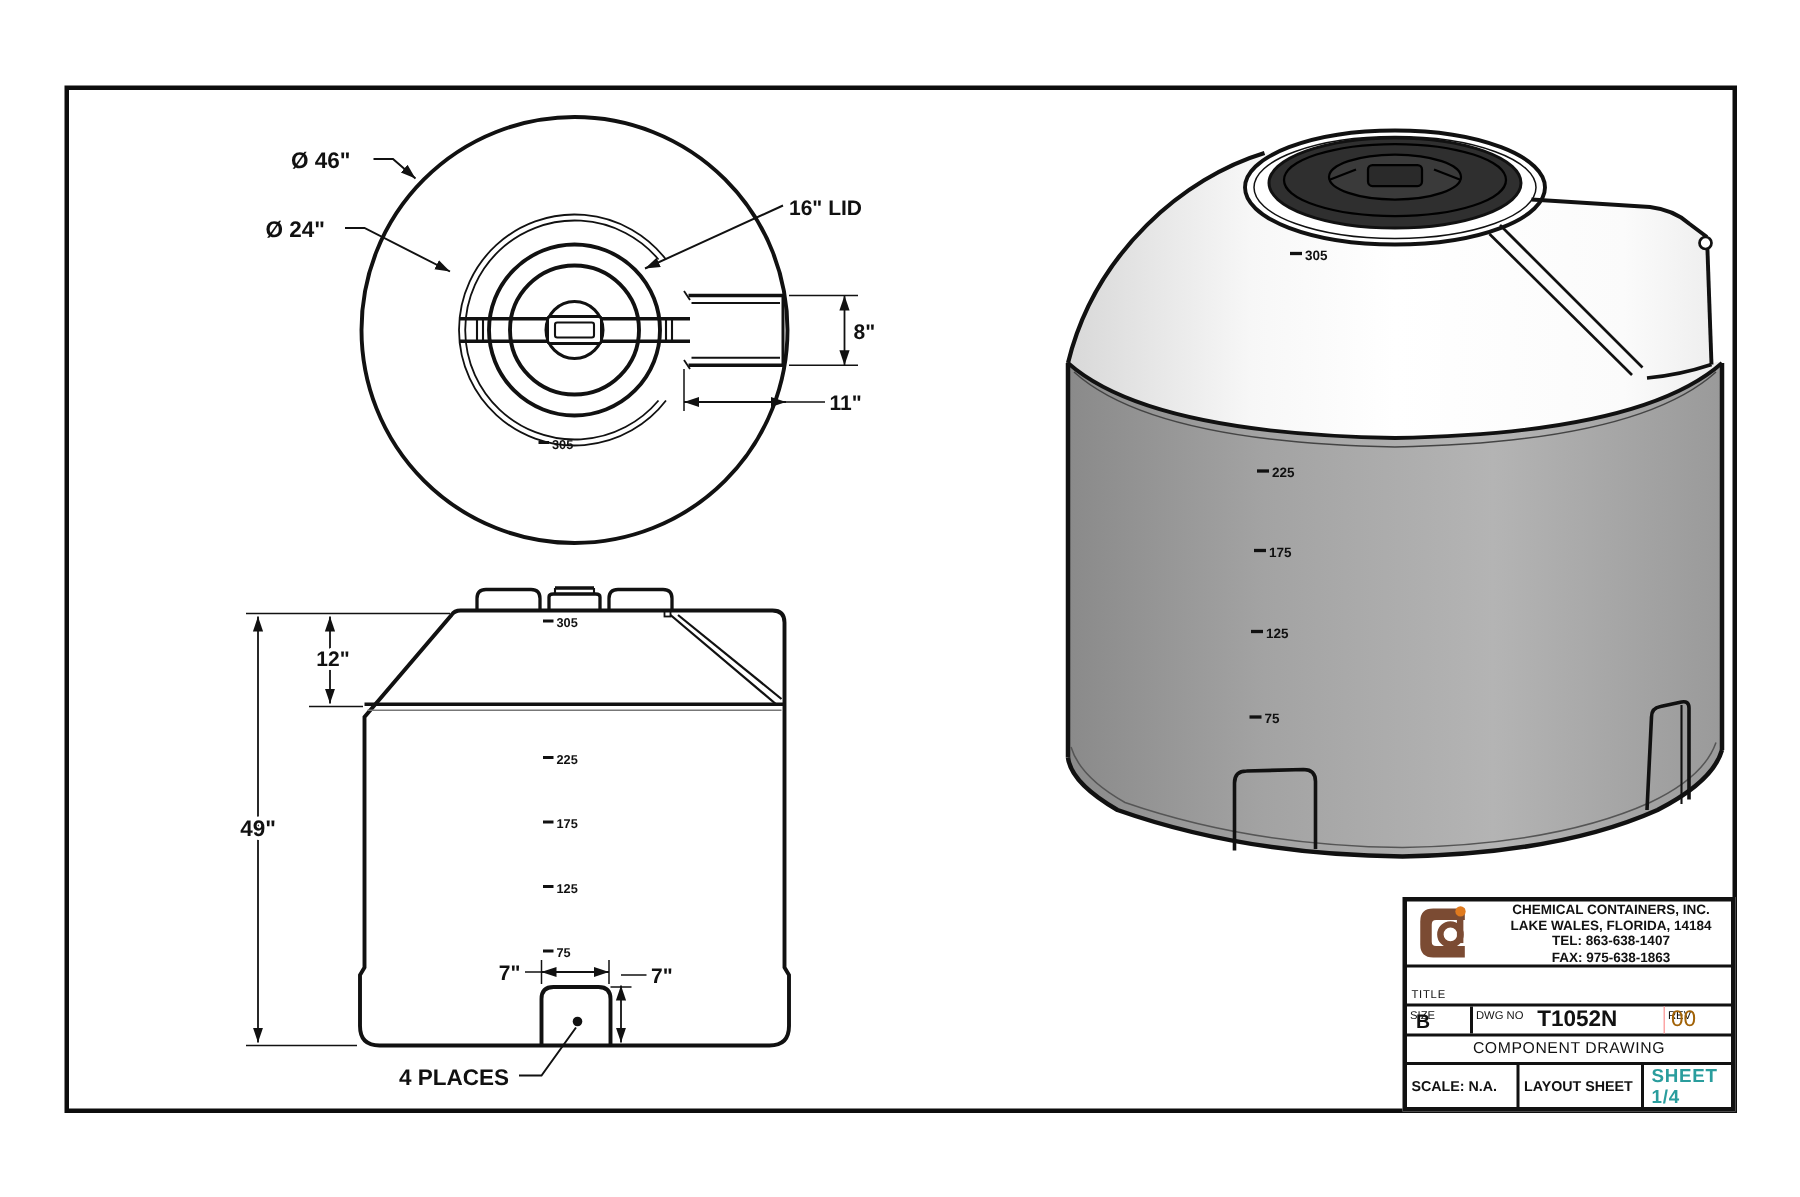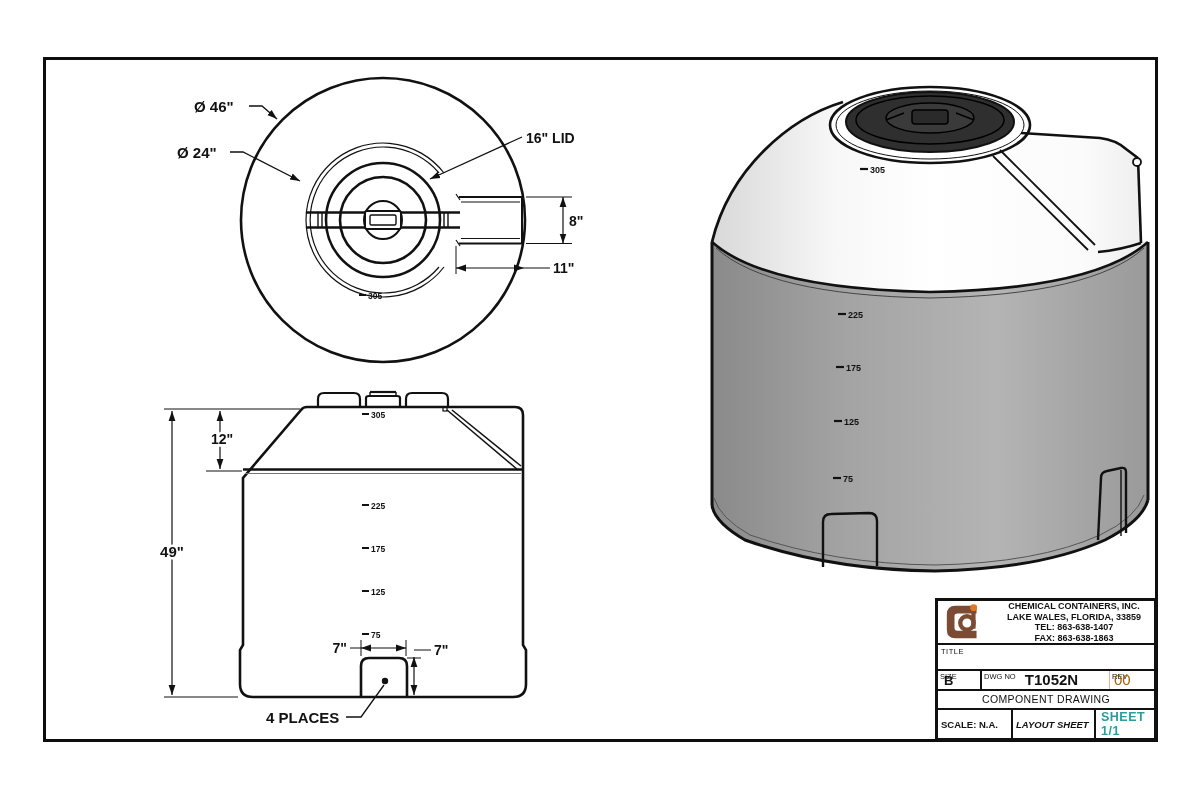--- a/index.html
+++ b/index.html
@@ -10,40 +10,40 @@
   
   #tblock{position:absolute;left:935px;top:598px;width:222px;height:143px;
           background:#fff;border:3px solid #111;box-sizing:border-box;
           display:flex;flex-direction:column;}
   #tblock .row{box-sizing:border-box;}
   .tb-company{display:flex;border-bottom:2px solid #111;height:54px;}
   .tb-logo{width:56px;border-right:0;display:flex;align-items:center;justify-content:center;}
   .tb-co-text{flex:1;display:flex;flex-direction:column;justify-content:center;
               text-align:center;font-weight:bold;font-size:9px;line-height:1.18;color:#111;}
   .tb-title{position:relative;border-bottom:2px solid #111;height:33px;}
-  .tb-title .lbl{position:absolute;left:3px;top:2px;font-size:7.5px;color:#111;letter-spacing:.5px;}
+  .tb-title .lbl{position:absolute;left:3px;top:13px;font-size:7.5px;color:#111;letter-spacing:.5px;}
   .tb-title .val{position:absolute;left:0;right:0;bottom:2px;text-align:center;
                  font-weight:bold;font-size:16px;color:#111;letter-spacing:.3px;}
   .tb-num{display:flex;border-bottom:2px solid #111;height:26px;}
   .tb-cell{position:relative;box-sizing:border-box;}
   .tb-size{width:44px;border-right:2px solid #111;}
   .tb-dwg{flex:1;border-right:1px solid #fca5a5;}
   .tb-rev{width:44px;}
   .tb-cell .lbl{position:absolute;left:2px;top:1px;font-size:7.5px;color:#111;}
   .tb-size .val{position:absolute;left:6px;bottom:1px;font-weight:bold;font-size:13px;color:#111;}
   .tb-dwg .val{position:absolute;left:12px;right:0;bottom:1px;text-align:center;
                font-weight:bold;font-size:15px;color:#111;}
   .tb-rev .val{position:absolute;left:4px;bottom:1px;font-size:15px;color:#a16207;}
   .tb-comp{border-bottom:2px solid #111;height:25px;display:flex;align-items:center;
            justify-content:center;font-size:10.5px;color:#111;letter-spacing:.4px;}
   .tb-foot{flex:1;display:flex;align-items:stretch;}
   .tb-scale{width:70px;border-right:2px solid #111;display:flex;align-items:center;
             padding-left:3px;font-size:9.5px;font-weight:bold;color:#111;}
   .tb-layout{width:78px;border-right:2px solid #111;display:flex;align-items:center;
-             padding-left:3px;font-size:9.5px;font-weight:bold;color:#111;font-style:italic;}
+             padding-left:3px;font-size:9.5px;font-weight:bold;color:#111;}
   .tb-sheet{flex:1;display:flex;align-items:center;padding-left:5px;
             font-size:12.5px;font-weight:bold;letter-spacing:.5px;}
 </style>
 </head>
 <body>
 
 <div id="page">
 
 <svg width="1200" height="798" viewBox="0 0 1200 798">
   <defs>
@@ -238,23 +238,23 @@
     <div class="tb-logo">
       <svg width="46" height="40" viewBox="0 0 48 40">
         <path d="M35,3 H13 Q4,3 4,12 V28 Q4,37 13,37 H35 V29 H15 Q12,29 12,26 V14 Q12,11 15,11 H35 Z" fill="#7b4b33"></path>
         <circle cx="25" cy="21" r="7" fill="none" stroke="#7b4b33" stroke-width="4.5"></circle>
         <rect x="29.5" y="9" width="4.5" height="18" fill="#7b4b33"></rect>
         <circle cx="32" cy="5" r="3.6" fill="#e07a1e"></circle>
       </svg>
     </div>
     <div class="tb-co-text">
       <span>CHEMICAL CONTAINERS, INC.</span>
-      <span>LAKE WALES, FLORIDA, 33859</span>
+      <span>LAKE WALES, FLORIDA, 14184</span>
       <span>TEL: 863-638-1407</span>
-      <span>FAX: 863-638-1863</span>
+      <span>FAX: 975-638-1863</span>
     </div>
   </div>
   <div class="row tb-title">
     <span class="lbl">TITLE</span>
   </div>
   <div class="row tb-num">
     <div class="tb-cell tb-size">
       <span class="lbl">SIZE</span>
       <span class="val">B</span>
     </div>
@@ -264,17 +264,17 @@
     </div>
     <div class="tb-cell tb-rev">
       <span class="lbl">REV</span>
       <span class="val">00</span>
     </div>
   </div>
   <div class="row tb-comp">COMPONENT DRAWING</div>
   <div class="row tb-foot">
     <div class="tb-scale">SCALE: N.A.</div>
     <div class="tb-layout">LAYOUT SHEET</div>
-    <div class="tb-sheet" id="sheetNum" style="color: rgb(42, 157, 157);">SHEET 1/1</div>
+    <div class="tb-sheet" id="sheetNum" style="color: rgb(42, 157, 157);">SHEET 1/4</div>
   </div>
 </div>
 
 </div>
 
 </body></html>

